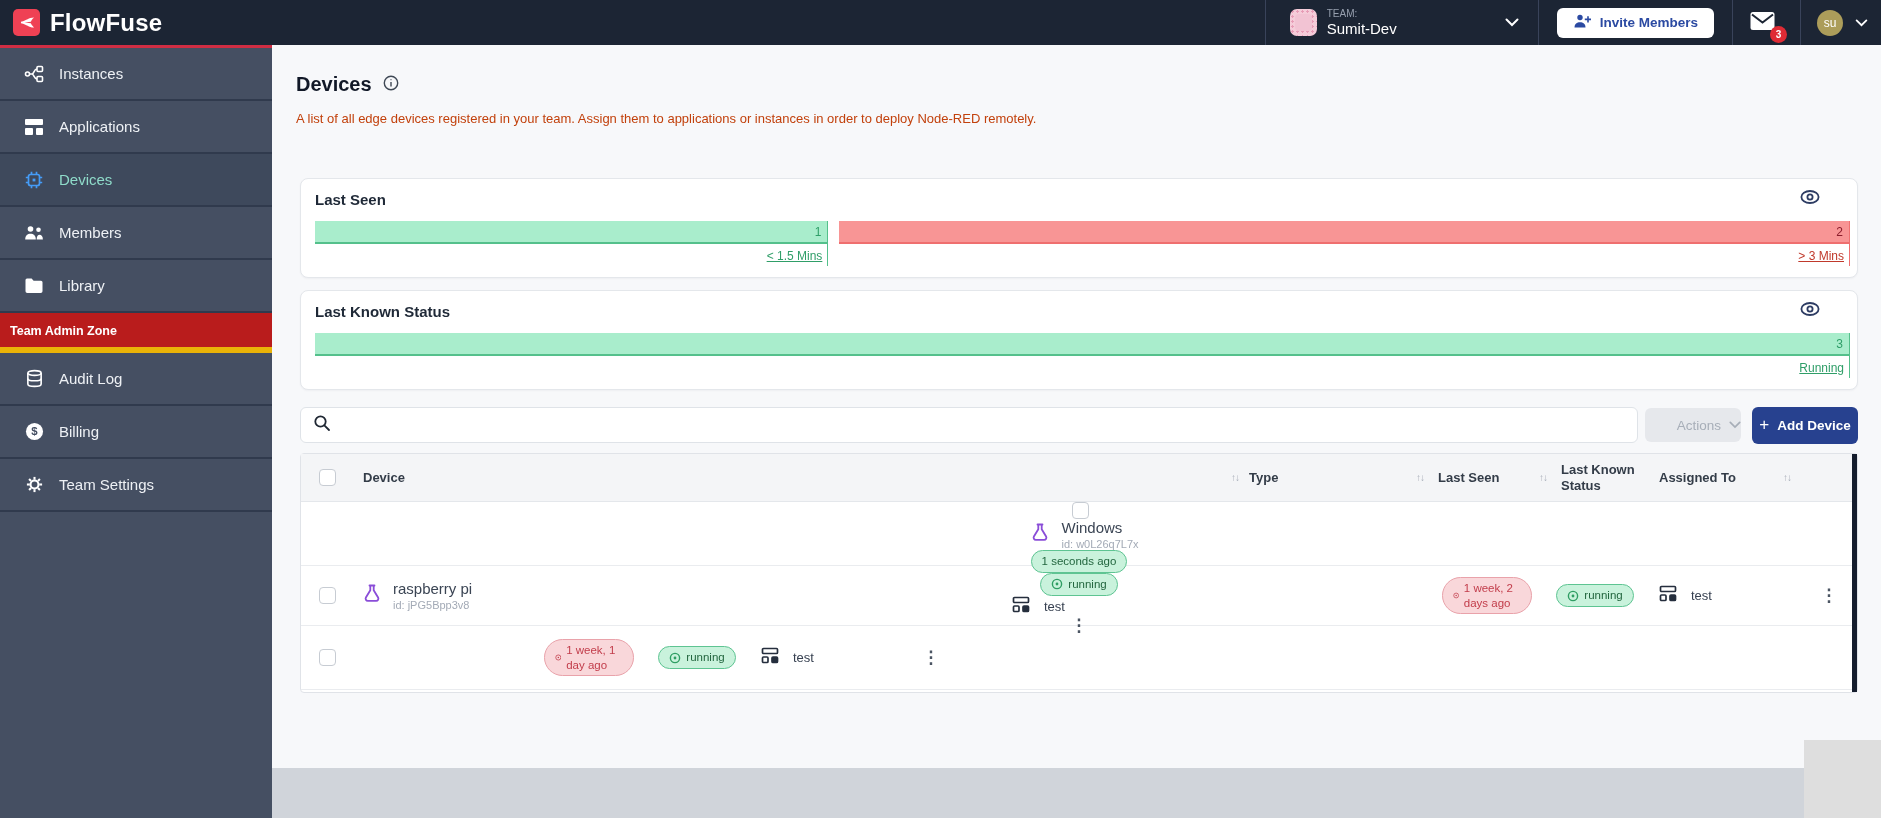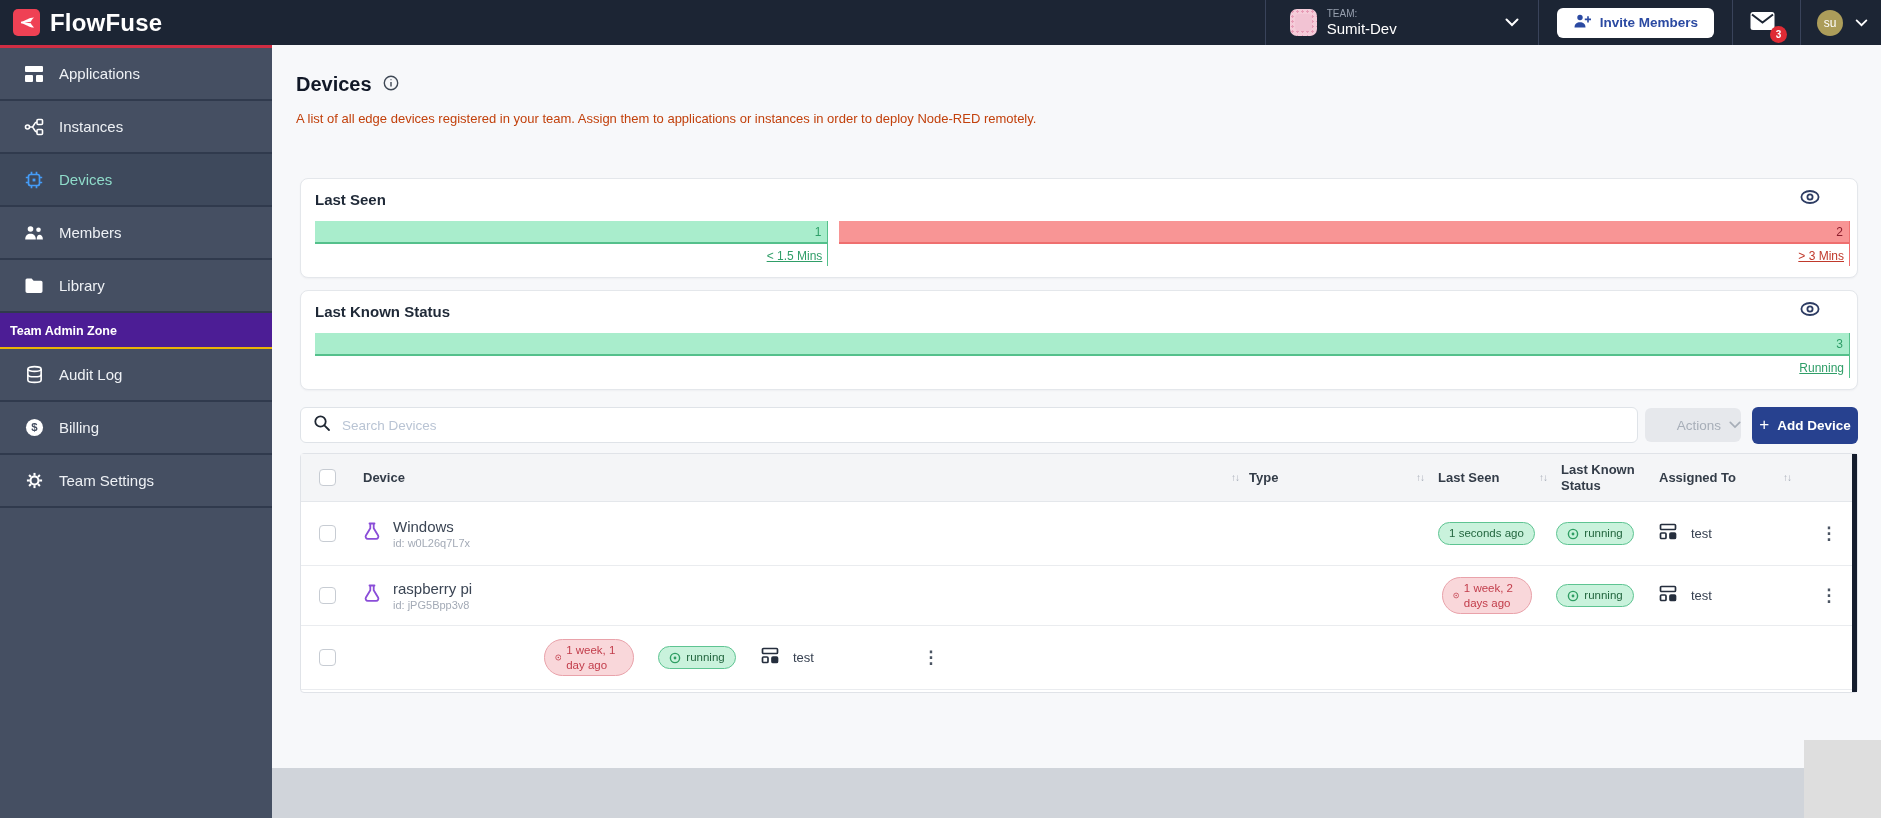--- a/index.html
+++ b/index.html
@@ -25,21 +25,21 @@
   .user-menu { display:flex; align-items:center; gap:8px; padding:0 10px 0 16px; cursor:pointer; }
   .user-avatar { width:26px; height:26px; border-radius:50%; background:#ac9d5a; color:#fff; font-size:12px; display:flex; align-items:center; justify-content:center; }
 
   
   .sidebar-accent { position:absolute; left:0; top:45px; width:272px; height:3px; background:#cf2d43; z-index:9; }
   .sidebar { position:absolute; left:0; top:48px; width:272px; height:770px; background:#454f62; z-index:8; }
   .side-item { display:flex; align-items:center; gap:15px; height:53px; padding-left:24px; border-bottom:2px solid #303a4d; cursor:pointer; }
   .side-item .lbl { color:#eef1f5; font-size:15px; }
   .side-item.active { background:#3e495c; }
   .side-item.active .lbl { color:#8fdcca; }
-  .admin-band { background:#4c1d95; padding:8px 10px; border-bottom:2px solid #eab308; }
+  .admin-band { background:#b91c1c; padding:8px 10px; border-bottom:6px solid #eab308; }
   .admin-band span { color:#fff; font-size:12.5px; font-weight:700; }
   .icon-20 { width:20px; height:20px; display:flex; align-items:center; justify-content:center; flex:none; }
 
   
   .main { position:absolute; left:272px; top:45px; width:1609px; height:773px; background:#f7f8fa; }
   .page-head { position:absolute; left:24px; top:28px; display:flex; align-items:center; gap:11px; }
   .page-title { font-size:20px; font-weight:700; color:#111827; }
   .page-sub { position:absolute; left:24px; top:66px; font-size:13px; color:#c2410c; }
 
   .card { position:absolute; left:28px; width:1558px; height:100px; background:#fff; border:1px solid #e4e7eb; border-radius:8px; box-shadow:0 1px 2px rgba(16,24,40,.04); }
@@ -157,38 +157,38 @@
           </svg>
       </span>
     </div>
   </div>
 </header>
 
 <div class="sidebar-accent"></div>
 <nav class="sidebar">
   <div class="side-item">
     <span class="icon-20">
-      <svg width="20" height="18" viewBox="0 0 20 18" fill="#fff">
-          <rect x="1" y="1" width="18" height="6" rx="1"></rect>
-          <rect x="1" y="10" width="8" height="7" rx="1"></rect>
-          <rect x="12" y="10" width="7" height="7" rx="1"></rect>
-        </svg>
-    </span>
-    <span class="lbl">Applications</span>
-  </div>
-  <div class="side-item">
-    <span class="icon-20">
       <svg width="20" height="18" viewBox="0 0 20 18" fill="none" stroke="#fff" stroke-width="1.6">
           <circle cx="3.5" cy="9" r="2"></circle>
           <rect x="13" y="1.5" width="5.5" height="5" rx="1"></rect>
           <rect x="13" y="11.5" width="5.5" height="5" rx="1"></rect>
           <path d="M5.5 9H8c2 0 2-5 5-5M8 9c2 0 2 5 5 5"></path>
         </svg>
     </span>
     <span class="lbl">Instances</span>
+  </div>
+  <div class="side-item">
+    <span class="icon-20">
+      <svg width="20" height="18" viewBox="0 0 20 18" fill="#fff">
+          <rect x="1" y="1" width="18" height="6" rx="1"></rect>
+          <rect x="1" y="10" width="8" height="7" rx="1"></rect>
+          <rect x="12" y="10" width="7" height="7" rx="1"></rect>
+        </svg>
+    </span>
+    <span class="lbl">Applications</span>
   </div>
   <div class="side-item active">
     <span class="icon-20">
       <svg width="20" height="20" viewBox="0 0 20 20" fill="none" stroke="#459cf7" stroke-width="1.7">
           <rect x="4.5" y="4.5" width="11" height="11" rx="2"></rect>
           <rect x="8.6" y="8.6" width="2.8" height="2.8" fill="#459cf7" stroke="none"></rect>
           <path d="M7.5 4.5V1.8M12.5 4.5V1.8M7.5 15.5v2.7M12.5 15.5v2.7M4.5 7.5H1.8M4.5 12.5H1.8M15.5 7.5h2.7M15.5 12.5h2.7"></path>
         </svg>
     </span>
     <span class="lbl">Devices</span>
@@ -304,21 +304,20 @@
     </div>
   </section>
 
   <div class="search-box">
     <span>
       <svg width="18" height="18" viewBox="0 0 18 18" fill="none" stroke="#1f2733" stroke-width="1.8" stroke-linecap="round">
           <circle cx="7.5" cy="7.5" r="5.2"></circle>
           <line x1="11.6" y1="11.6" x2="16" y2="16"></line>
         </svg>
     </span>
-    <input type="text" placeholder="Search Devices" style="">
   </div>
   <button class="actions-btn">
     <span>Actions</span>
     <svg width="12" height="8" viewBox="0 0 14 9" fill="none" stroke="#a7aeb8" stroke-width="2" stroke-linecap="round">
         <path d="M1.5 1.5 L7 7 L12.5 1.5"></path>
       </svg>
   </button>
   <button class="add-btn">
     <span class="plus">+</span>
     <span>Add Device</span>
@@ -346,21 +345,21 @@
         <span class="sort" style="margin:0 14px 0 0;">↑↓</span>
         <span>Last Known Status</span>
       </div>
       <div class="col-assigned">
         <span>Assigned To</span>
         <span class="sort">↑↓</span>
       </div>
       <div class="col-menu"></div>
     </div>
 
-    <div class="trow" style="height:64px;">
+    <div class="trow" style="height:64px;flex-direction:column;">
       <div class="col-check">
           <div class="checkbox"></div>
         </div>
       <div class="col-device">
         <span>
           <svg width="18" height="19" viewBox="0 0 18 19" fill="none" stroke="#8a4dd8" stroke-width="1.8" stroke-linecap="round" stroke-linejoin="round">
               <path d="M6.5 1.5h5"></path>
               <path d="M7.3 1.8v4.4L2.9 13.5a2.2 2.2 0 0 0 1.9 3.3h8.4a2.2 2.2 0 0 0 1.9-3.3L10.7 6.2V1.8"></path>
             </svg>
         </span>

